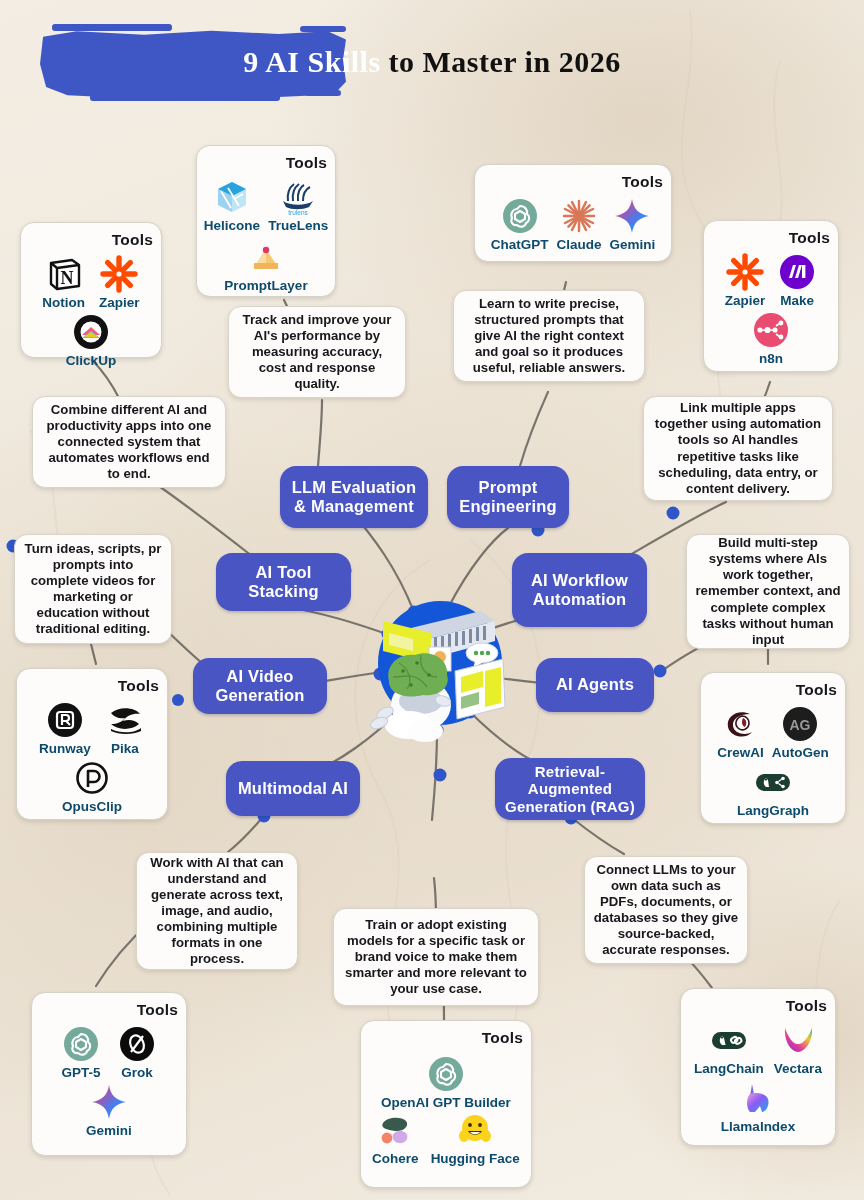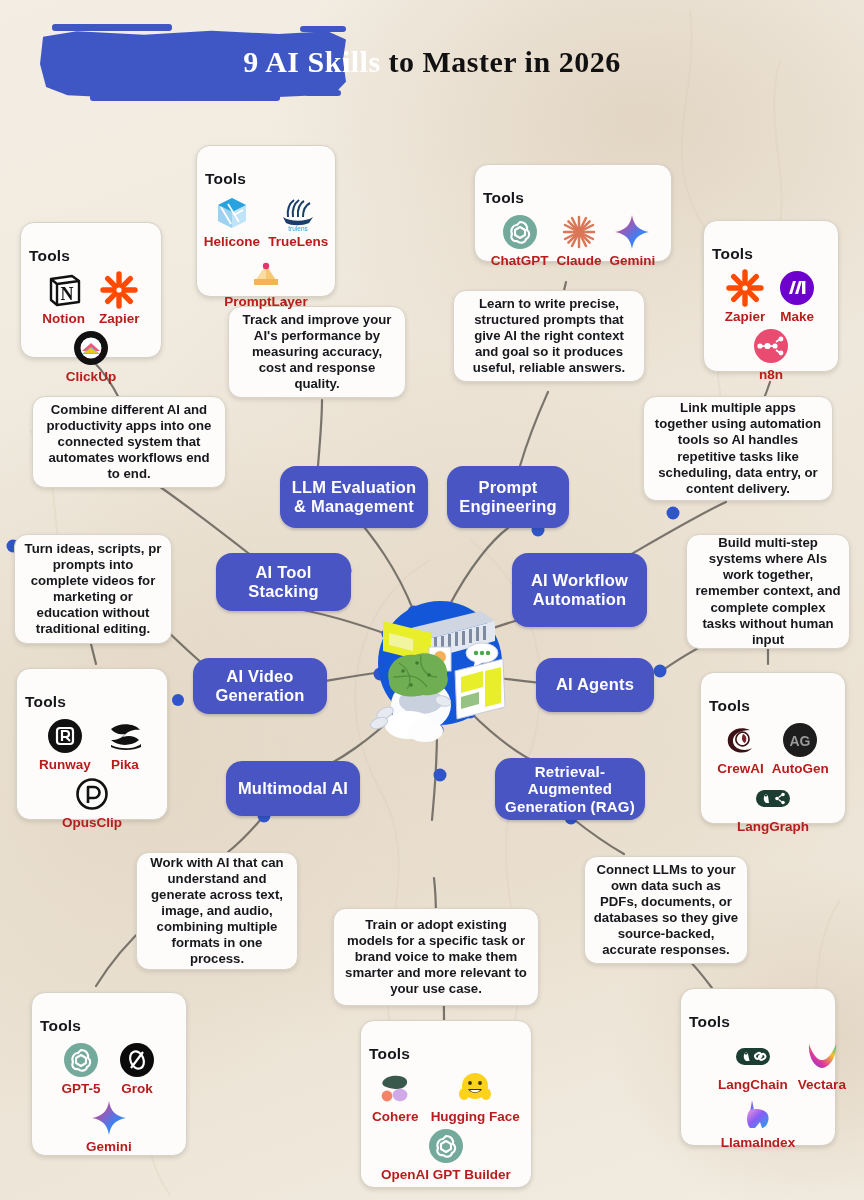--- a/index.html
+++ b/index.html
@@ -22,25 +22,25 @@
   .bg-veins{position:absolute;inset:0;opacity:.5;}
 
   
   .links{position:absolute;inset:0;pointer-events:none;}
   .link{fill:none;stroke:#6f6a63;stroke-width:2.2;stroke-linecap:round;opacity:.92;}
   .node-dot{fill:#2f55c8;}
 
   
   .card{position:absolute;background:#fdfcfa;border:1.6px solid #d7d2c8;border-radius:14px;
     box-shadow:0 2px 4px rgba(80,70,55,.17);box-sizing:border-box;}
-  .tools-card{display:flex;flex-direction:column;align-items:flex-start;padding:24px 8px 9px;}
+  .tools-card{display:flex;flex-direction:column;align-items:flex-end;padding:8px 8px 9px;}
   .tools-title{font-size:15.5px;font-weight:bold;color:#15171c;letter-spacing:.2px;margin-bottom:5px;}
   .tools-row{display:flex;justify-content:center;align-items:flex-start;gap:14px;width:100%;}
   .tool{display:flex;flex-direction:column;align-items:center;gap:2px;width:auto;}
-  .tool-label{font-size:13.5px;font-weight:bold;color:#b91c1c;line-height:1.05;text-align:center;white-space:nowrap;}
+  .tool-label{font-size:13.5px;font-weight:bold;color:#0c4a6e;line-height:1.05;text-align:center;white-space:nowrap;}
   .tool-label.wrap{white-space:normal;}
   .tool-ico{width:40px;height:40px;display:block;}
 
   
   .desc{position:absolute;background:#fdfcfa;border:1.6px solid #d9d4ca;border-radius:13px;
     box-shadow:0 2px 4px rgba(80,70,55,.16);
     display:flex;align-items:center;justify-content:center;text-align:center;
     font-size:13.2px;font-weight:bold;line-height:1.22;color:#16181d;
     padding:6px 8px;box-sizing:border-box;}
 
@@ -522,20 +522,32 @@
           </defs>
           <path d="M20 3 C 21.5 13, 27 18.5, 37 20 C 27 21.5, 21.5 27, 20 37 C 18.5 27, 13 21.5, 3 20 C 13 18.5, 18.5 13, 20 3 Z" fill="url(#gemGrad2)"></path>
         </svg>
         <div class="tool-label">Gemini</div>
       </div>
     </div>
   </div>
 
   <div class="card tools-card" style="left:360px;top:1020px;width:172px;height:168px;">
     <div class="tools-title">Tools</div>
+    <div class="tools-row" style="margin-top:2px;">
+      <div class="tool">
+        <svg class="tool-ico" viewBox="0 0 40 40">
+          <circle cx="20" cy="20" r="17" fill="#74aa9c"></circle>
+          <g fill="none" stroke="#ffffff" stroke-width="2.1" stroke-linejoin="round">
+            <path d="M20 10 C 25 10, 28 14, 27 18 C 30 20, 30 25, 26 27 C 25 31, 20 32, 17 29 C 13 30, 10 26, 12 22 C 10 18, 13 13, 17 13 Z"></path>
+            <path d="M20 15 L25 18 L25 23 L20 26 L15 23 L15 18 Z"></path>
+          </g>
+        </svg>
+        <div class="tool-label">OpenAI GPT Builder</div>
+      </div>
+    </div>
     <div class="tools-row" style="gap:12px;">
       <div class="tool">
         <svg class="tool-ico" viewBox="0 0 40 40">
           <path d="M8 13 C 12 7, 26 6, 31 11 C 35 16, 28 22, 20 21 C 12 20, 5 18, 8 13 Z" fill="#39594d"></path>
           <circle cx="12" cy="28" r="5.4" fill="#f4836a"></circle>
           <ellipse cx="25" cy="27" rx="7.4" ry="6.2" fill="#d0a9e8"></ellipse>
         </svg>
         <div class="tool-label">Cohere</div>
       </div>
       <div class="tool">
@@ -546,32 +558,20 @@
           <g fill="#3a2f0b">
               <circle cx="15" cy="15" r="1.9"></circle>
               <circle cx="25" cy="15" r="1.9"></circle>
             </g>
           <path d="M13 21 C 16 26, 24 26, 27 21 Z" fill="#3a2f0b"></path>
           <path d="M15 22 C 17 25, 23 25, 25 22 Z" fill="#ffffff"></path>
         </svg>
         <div class="tool-label wrap">Hugging Face</div>
       </div>
     </div>
-    <div class="tools-row" style="margin-top:2px;">
-      <div class="tool">
-        <svg class="tool-ico" viewBox="0 0 40 40">
-          <circle cx="20" cy="20" r="17" fill="#74aa9c"></circle>
-          <g fill="none" stroke="#ffffff" stroke-width="2.1" stroke-linejoin="round">
-            <path d="M20 10 C 25 10, 28 14, 27 18 C 30 20, 30 25, 26 27 C 25 31, 20 32, 17 29 C 13 30, 10 26, 12 22 C 10 18, 13 13, 17 13 Z"></path>
-            <path d="M20 15 L25 18 L25 23 L20 26 L15 23 L15 18 Z"></path>
-          </g>
-        </svg>
-        <div class="tool-label">OpenAI GPT Builder</div>
-      </div>
-    </div>
   </div>
 
   <div class="card tools-card" style="left:680px;top:988px;width:156px;height:158px;">
     <div class="tools-title">Tools</div>
     <div class="tools-row" style="gap:10px;margin-left:24px;">
       <div class="tool">
         <svg class="tool-ico" viewBox="0 0 40 40">
           <rect x="3" y="12" width="34" height="17" rx="8.5" fill="#1c3d32"></rect>
           <path d="M13 16 C 10 18, 10 23, 13 25 L16.5 25 L15 18 Z" fill="#ffffff"></path>
           <circle cx="13" cy="17.6" r="1.1" fill="#1c3d32"></circle>

